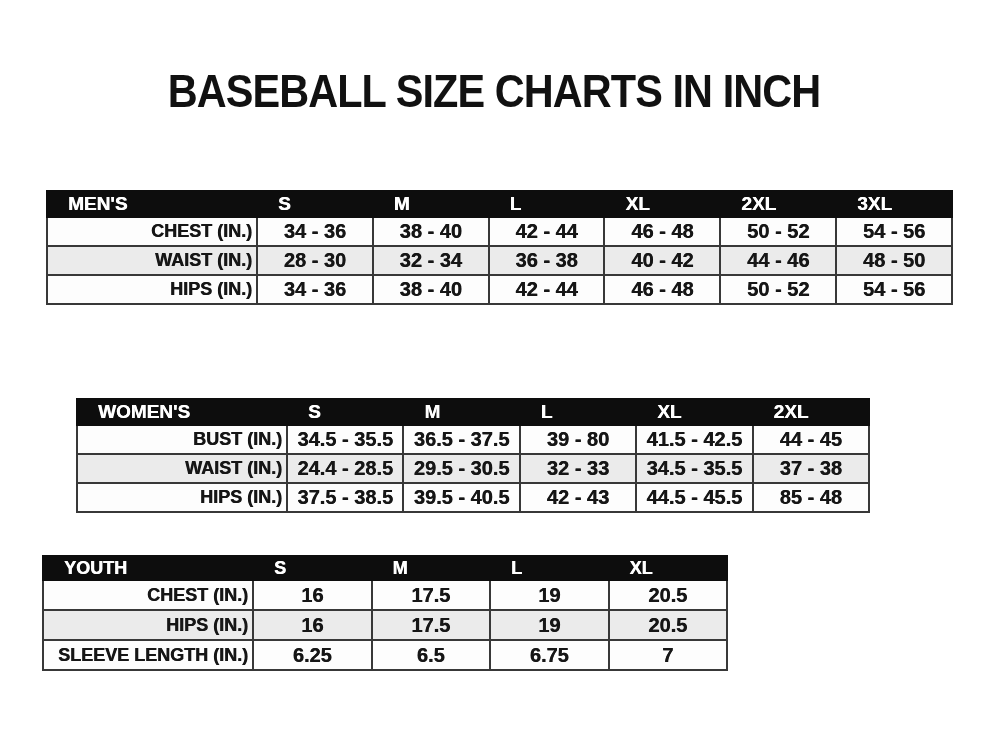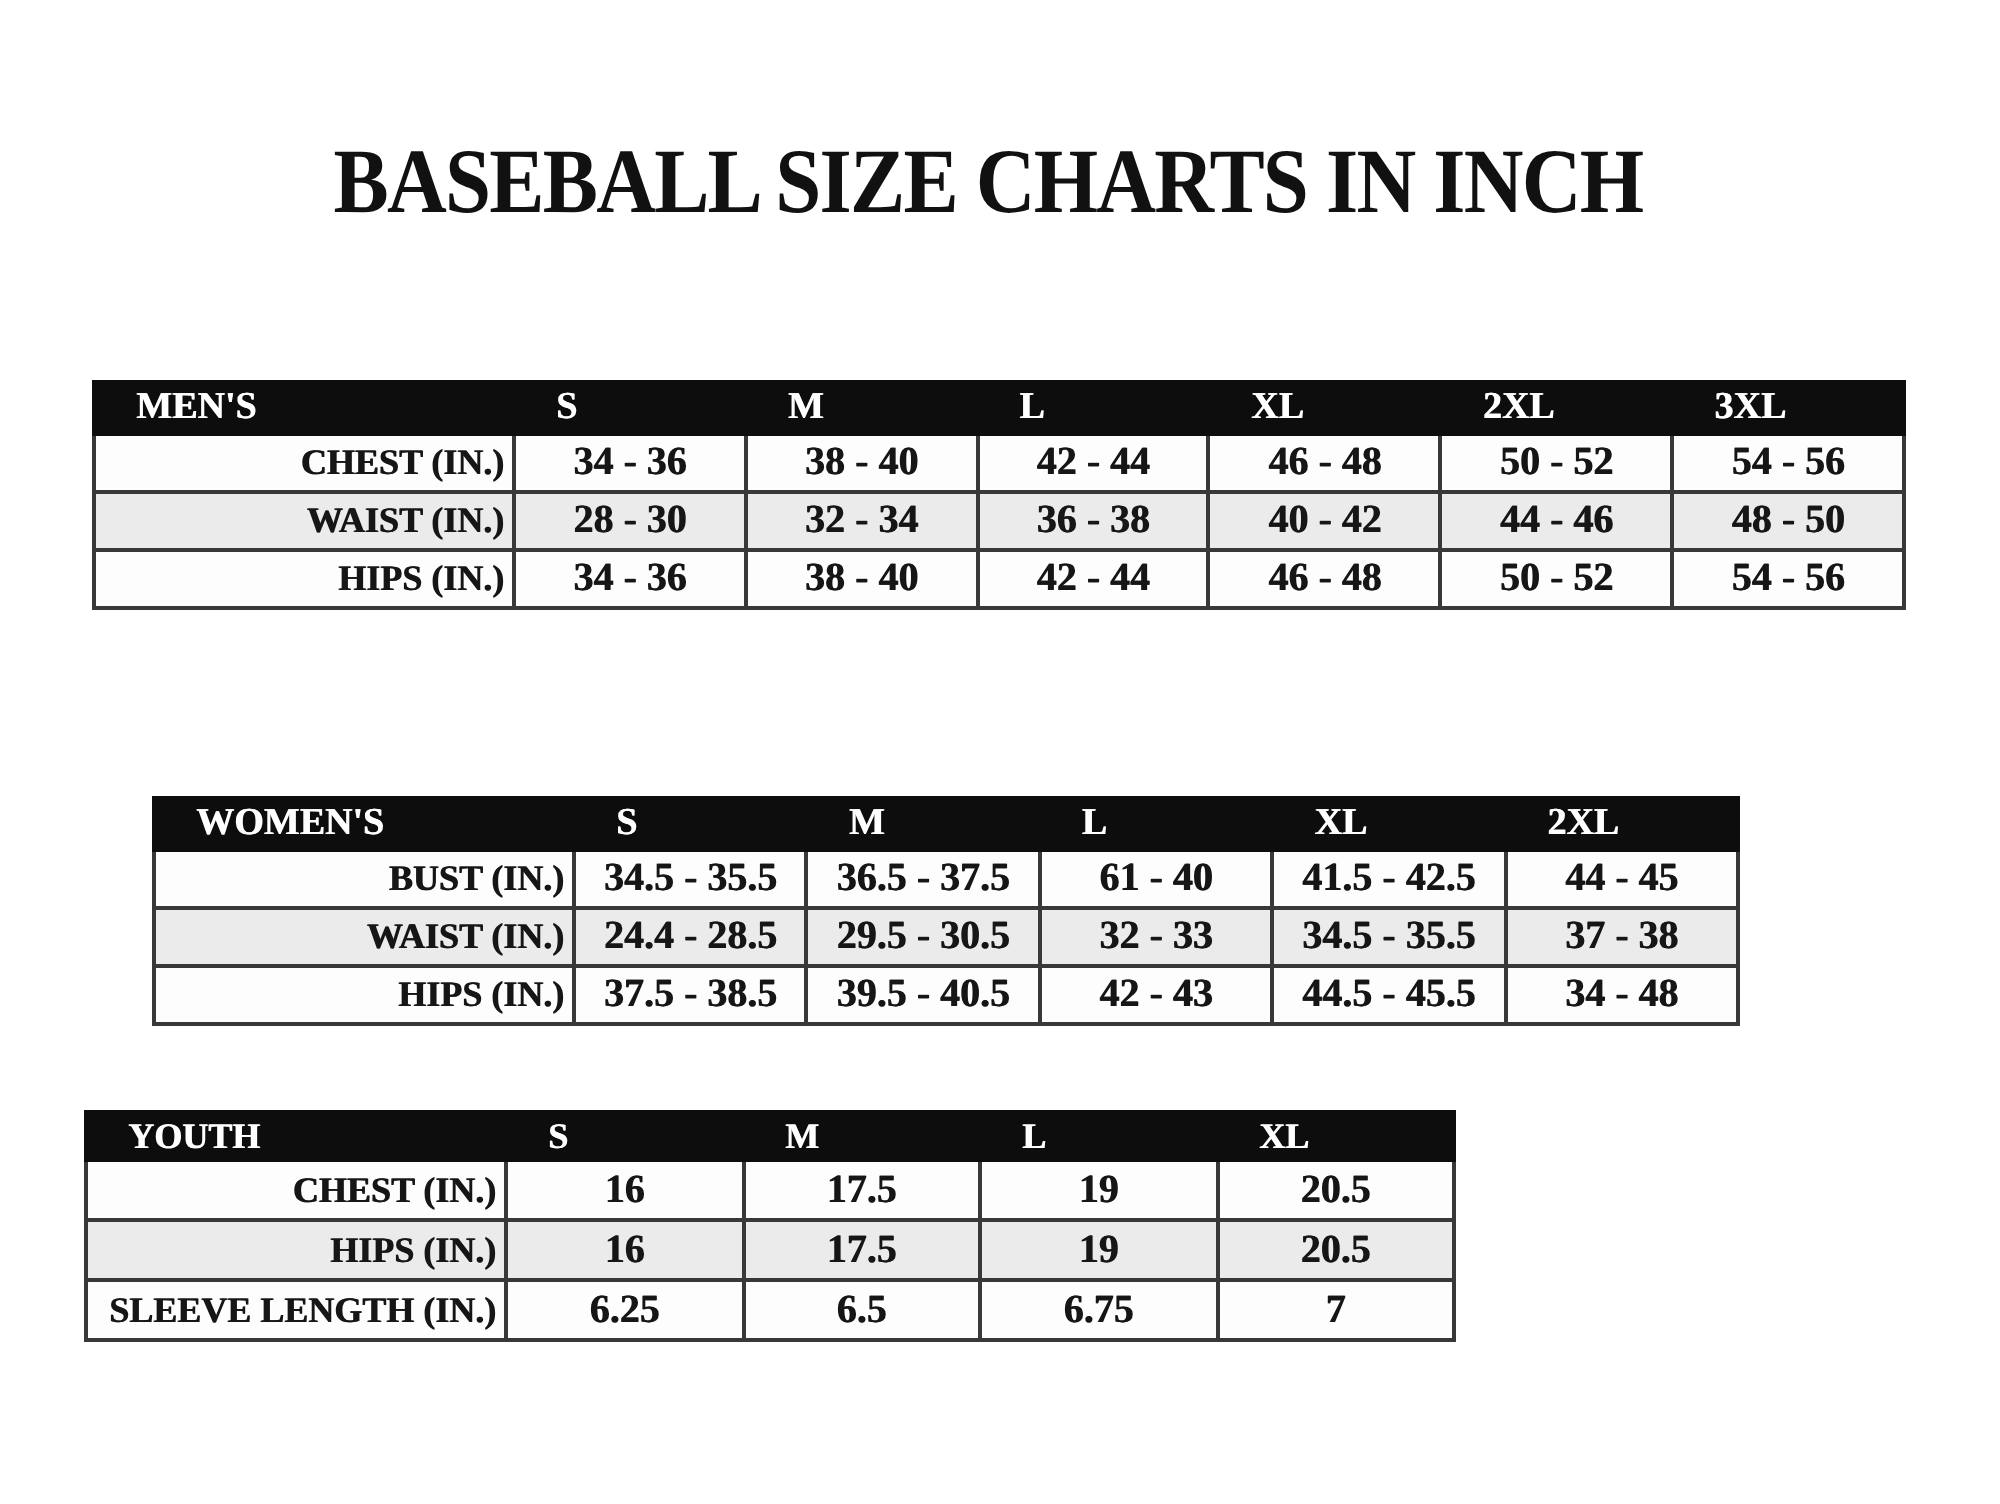--- a/index.html
+++ b/index.html
@@ -7,21 +7,20 @@
     padding: 0;
     background: #ffffff;
     font-family: "Liberation Sans", sans-serif;
   }
   .page {
     position: relative;
     width: 988px;
     height: 752px;
     background: var(--page-bg, #ffffff);
     overflow: hidden;
-    font-family: Liberation Serif, serif;
   }
   .page-title {
     position: absolute;
     left: 0;
     right: 0;
     top: 66px;
     margin: 0;
     text-align: center;
     font-size: 46px;
     font-weight: bold;
@@ -144,39 +143,39 @@
           <th>L</th>
           <th>XL</th>
           <th>2XL</th>
         </tr>
       </thead>
       <tbody>
         <tr>
           <td class="label">BUST (IN.)</td>
           <td class="value">34.5 - 35.5</td>
           <td class="value">36.5 - 37.5</td>
-          <td class="value">61 - 40</td>
+          <td class="value">39 - 80</td>
           <td class="value">41.5 - 42.5</td>
           <td class="value">44 - 45</td>
         </tr>
         <tr>
           <td class="label">WAIST (IN.)</td>
           <td class="value">24.4 - 28.5</td>
           <td class="value">29.5 - 30.5</td>
           <td class="value">32 - 33</td>
           <td class="value">34.5 - 35.5</td>
           <td class="value">37 - 38</td>
         </tr>
         <tr>
           <td class="label">HIPS (IN.)</td>
           <td class="value">37.5 - 38.5</td>
           <td class="value">39.5 - 40.5</td>
           <td class="value">42 - 43</td>
           <td class="value">44.5 - 45.5</td>
-          <td class="value">34 - 48</td>
+          <td class="value">85 - 48</td>
         </tr>
       </tbody>
     </table>
 
   <table class="size-table t-youth">
       <colgroup>
         <col class="label-col">
         <col>
         <col>
         <col>

